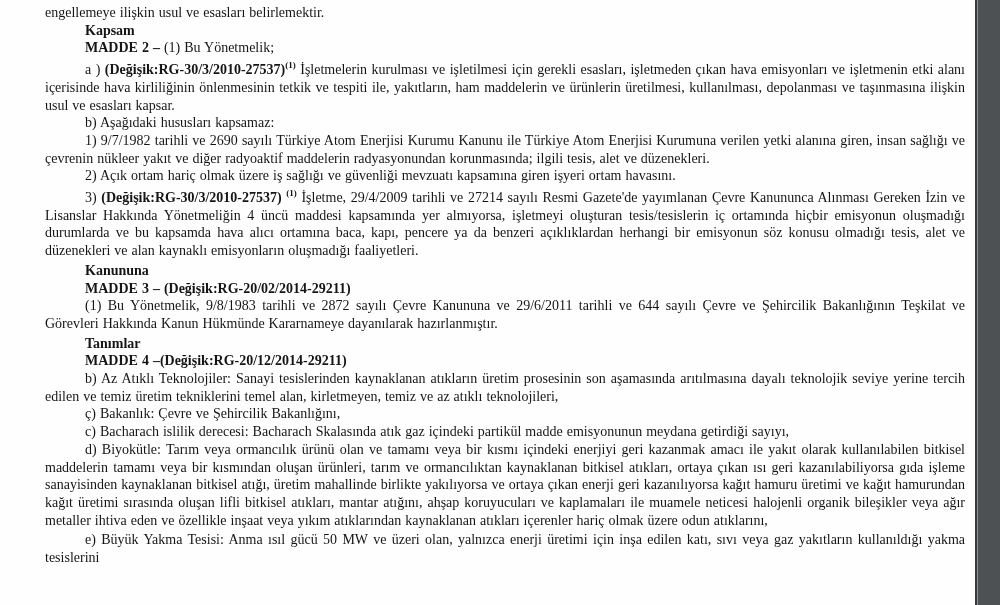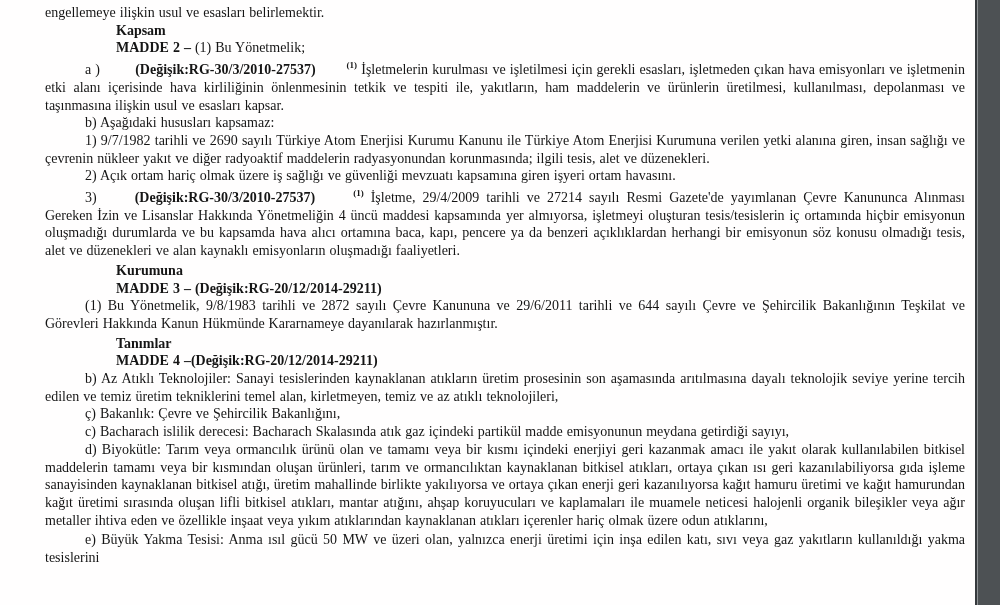--- a/index.html
+++ b/index.html
@@ -33,21 +33,21 @@
     margin: 0;
     text-align: justify;
     text-indent: 40px;
     word-spacing: 0.5px;
   }
   .para.no-indent {
     text-indent: 0;
   }
   .para.space-4 { margin-top: 4px; }
   .para.space-2 { margin-top: 2px; }
-  .bold { font-weight: bold; margin-left: 31px; }
+  .bold { font-weight: bold; }
   sup.fnref {
     font-size: 9px;
     font-weight: bold;
     line-height: 0;
     vertical-align: super;
   }
   .viewer-edge {
     position: absolute;
     top: 0;
     right: 0;
@@ -64,22 +64,22 @@
 <div class="page">
   <div id="doc-body" class="doc-body">
       <p class="para no-indent"><span>engellemeye ilişkin usul ve esasları belirlemektir.</span></p>
       <p class="para"><span class="bold">Kapsam</span></p>
       <p class="para"><span class="bold">MADDE 2 – </span><span>(1) Bu Yönetmelik;</span></p>
       <p class="para space-4"><span>a ) </span><span class="bold">(Değişik:RG-30/3/2010-27537)</span><sup class="fnref bold">(1)</sup><span> İşletmelerin kurulması ve işletilmesi için gerekli esasları, işletmeden çıkan hava emisyonları ve işletmenin etki alanı içerisinde hava kirliliğinin önlenmesinin tetkik ve tespiti ile, yakıtların, ham maddelerin ve ürünlerin üretilmesi, kullanılması, depolanması ve taşınmasına ilişkin usul ve esasları kapsar.</span></p>
       <p class="para"><span>b) Aşağıdaki hususları kapsamaz:</span></p>
       <p class="para"><span>1) 9/7/1982 tarihli ve 2690 sayılı Türkiye Atom Enerjisi Kurumu Kanunu ile Türkiye Atom Enerjisi Kurumuna verilen yetki alanına giren, insan sağlığı ve çevrenin nükleer yakıt ve diğer radyoaktif maddelerin radyasyonundan korunmasında; ilgili tesis, alet ve düzenekleri.</span></p>
       <p class="para"><span>2) Açık ortam hariç olmak üzere iş sağlığı ve güvenliği mevzuatı kapsamına giren işyeri ortam havasını.</span></p>
       <p class="para space-4"><span>3) </span><span class="bold">(Değişik:RG-30/3/2010-27537) </span><sup class="fnref bold">(1)</sup><span> İşletme, 29/4/2009 tarihli ve 27214 sayılı Resmi Gazete'de yayımlanan Çevre Kanununca Alınması Gereken İzin ve Lisanslar Hakkında Yönetmeliğin 4 üncü maddesi kapsamında yer almıyorsa, işletmeyi oluşturan tesis/tesislerin iç ortamında hiçbir emisyonun oluşmadığı durumlarda ve bu kapsamda hava alıcı ortamına baca, kapı, pencere ya da benzeri açıklıklardan herhangi bir emisyonun söz konusu olmadığı tesis, alet ve düzenekleri ve alan kaynaklı emisyonların oluşmadığı faaliyetleri.</span></p>
-      <p class="para space-2"><span class="bold">Kurumuna</span></p>
-      <p class="para"><span class="bold">MADDE 3 – (Değişik:RG-20/12/2014-29211)</span></p>
+      <p class="para space-2"><span class="bold">Kanununa</span></p>
+      <p class="para"><span class="bold">MADDE 3 – (Değişik:RG-20/02/2014-29211)</span></p>
       <p class="para"><span>(1) Bu Yönetmelik, 9/8/1983 tarihli ve 2872 sayılı Çevre Kanununa ve 29/6/2011 tarihli ve 644 sayılı Çevre ve Şehircilik Bakanlığının Teşkilat ve Görevleri Hakkında Kanun Hükmünde Kararnameye dayanılarak hazırlanmıştır.</span></p>
       <p class="para space-2"><span class="bold">Tanımlar</span></p>
       <p class="para"><span class="bold">MADDE 4 –(Değişik:RG-20/12/2014-29211)</span></p>
       <p class="para"><span>b) Az Atıklı Teknolojiler: Sanayi tesislerinden kaynaklanan atıkların üretim prosesinin son aşamasında arıtılmasına dayalı teknolojik seviye yerine tercih edilen ve temiz üretim tekniklerini temel alan, kirletmeyen, temiz ve az atıklı teknolojileri,</span></p>
       <p class="para"><span>ç) Bakanlık: Çevre ve Şehircilik Bakanlığını,</span></p>
       <p class="para"><span>c) Bacharach islilik derecesi: Bacharach Skalasında atık gaz içindeki partikül madde emisyonunun meydana getirdiği sayıyı,</span></p>
       <p class="para"><span>d) Biyokütle: Tarım veya ormancılık ürünü olan ve tamamı veya bir kısmı içindeki enerjiyi geri kazanmak amacı ile yakıt olarak kullanılabilen bitkisel maddelerin tamamı veya bir kısmından oluşan ürünleri, tarım ve ormancılıktan kaynaklanan bitkisel atıkları, ortaya çıkan ısı geri kazanılabiliyorsa gıda işleme sanayisinden kaynaklanan bitkisel atığı, üretim mahallinde birlikte yakılıyorsa ve ortaya çıkan enerji geri kazanılıyorsa kağıt hamuru üretimi ve kağıt hamurundan kağıt üretimi sırasında oluşan lifli bitkisel atıkları, mantar atığını, ahşap koruyucuları ve kaplamaları ile muamele neticesi halojenli organik bileşikler veya ağır metaller ihtiva eden ve özellikle inşaat veya yıkım atıklarından kaynaklanan atıkları içerenler hariç olmak üzere odun atıklarını,</span></p>
       <p class="para space-2"><span>e) Büyük Yakma Tesisi: Anma ısıl gücü 50 MW ve üzeri olan, yalnızca enerji üretimi için inşa edilen katı, sıvı veya gaz yakıtların kullanıldığı yakma tesislerini</span></p>
     </div>
 </div>

